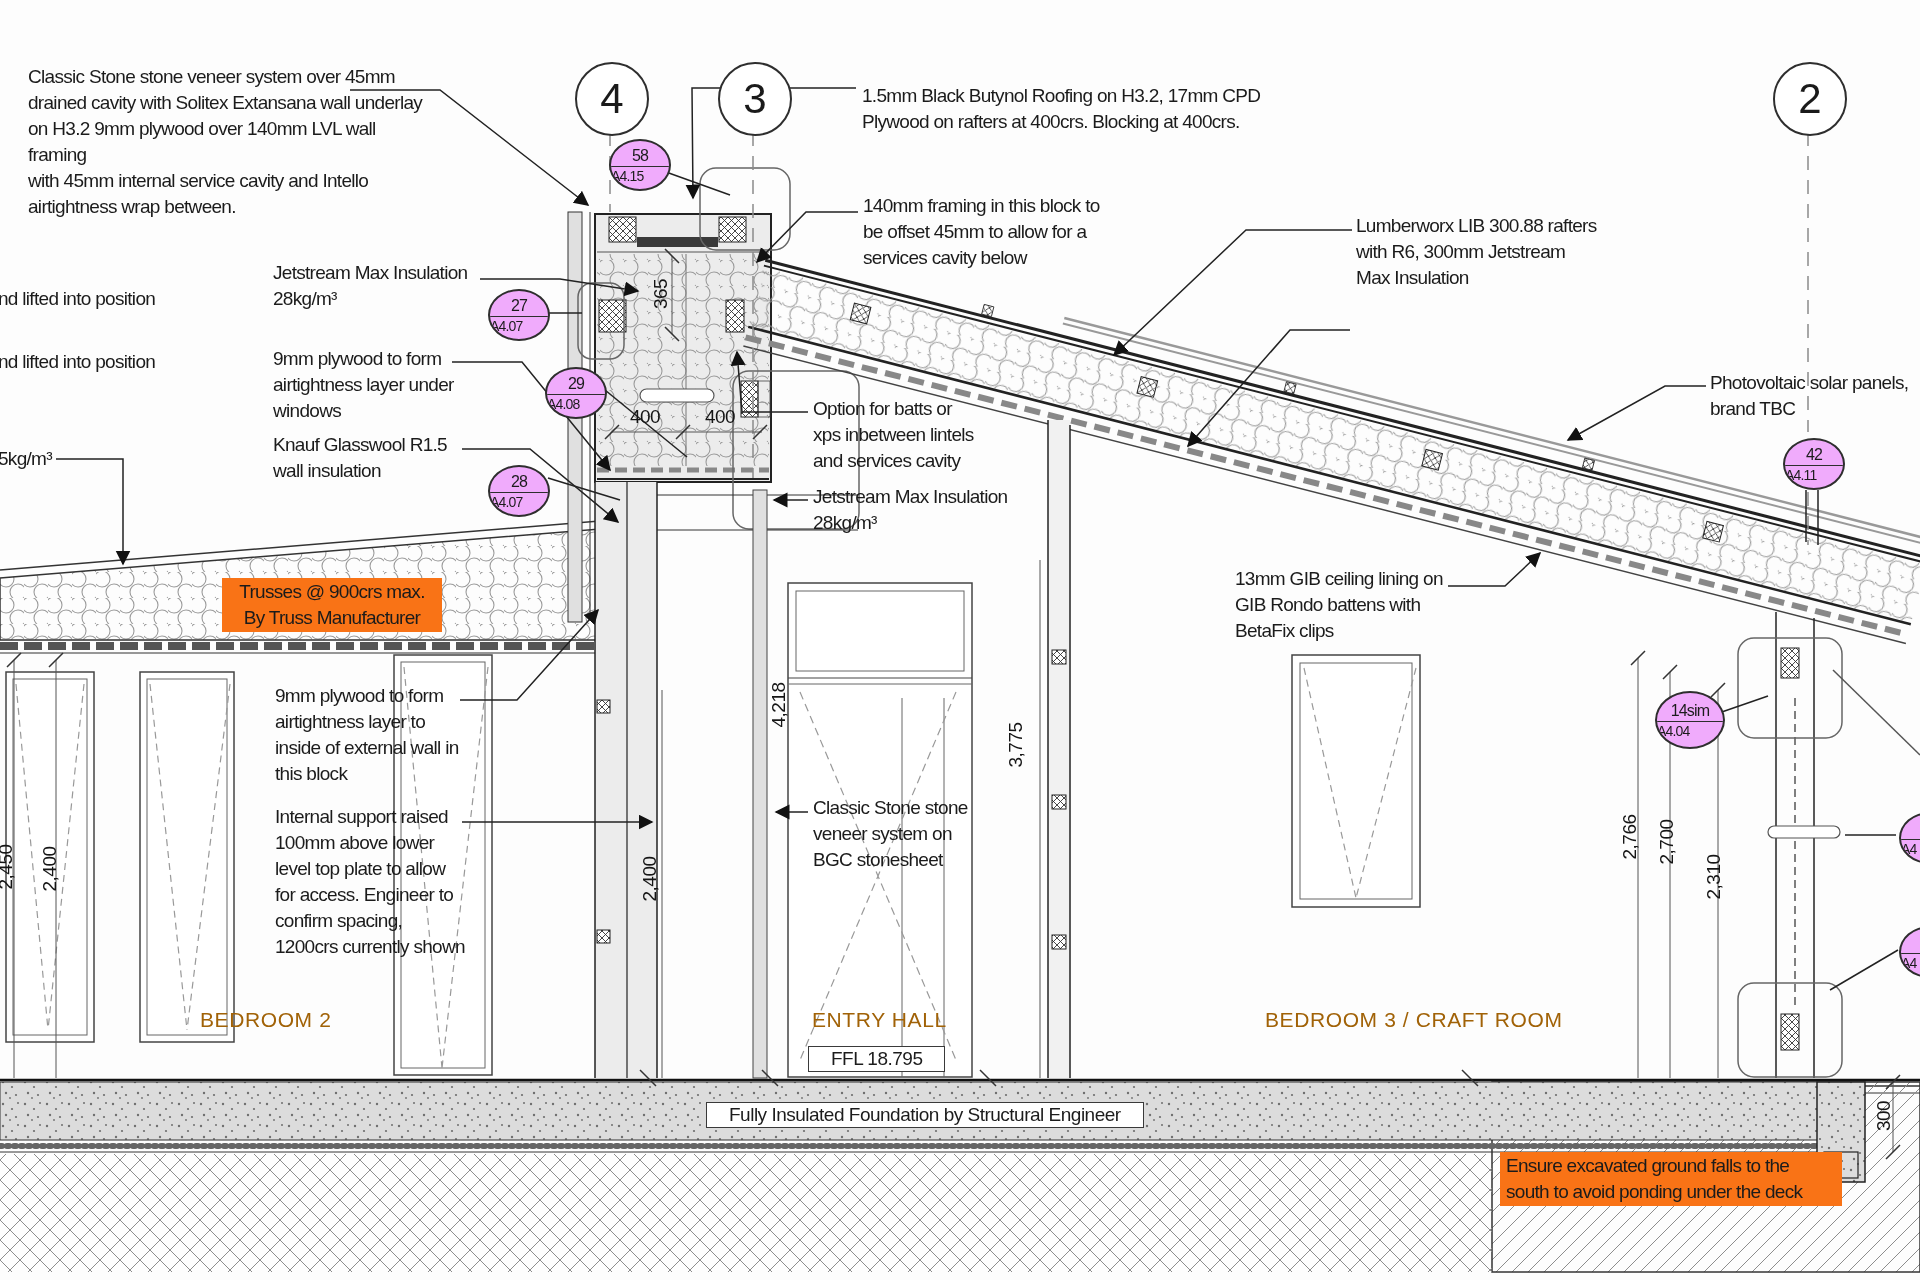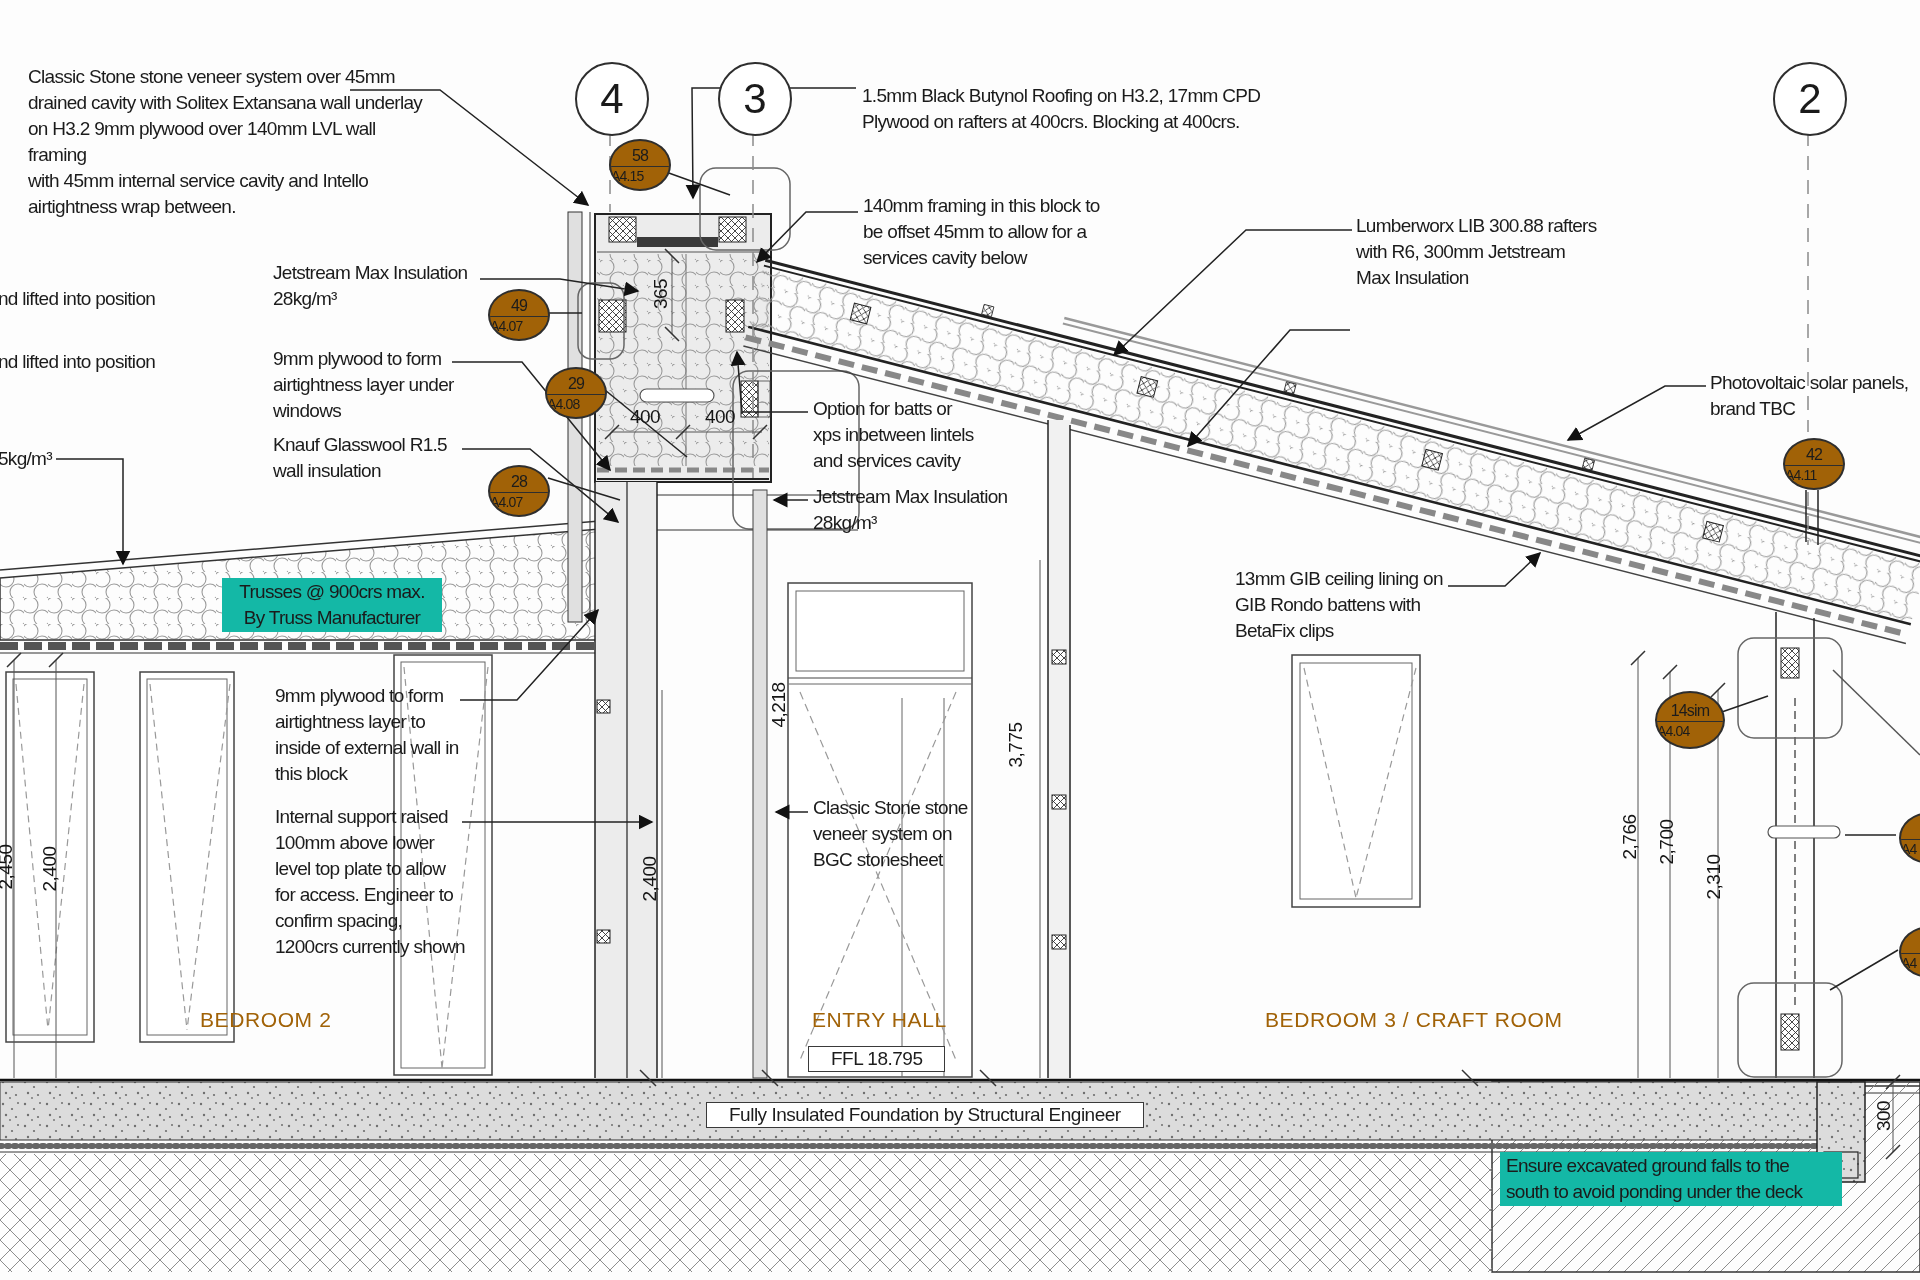--- a/index.html
+++ b/index.html
@@ -1,30 +1,30 @@
 <!DOCTYPE html>
 <html><head>
 <meta charset="utf-8">
 <style>
   html,body{margin:0;padding:0;background:#fff;}
   #stage{position:relative;width:1920px;height:1280px;background:#fdfdfd;overflow:hidden;
          font-family:"Liberation Sans", sans-serif;color:#1c1c1c;}
   #linework{position:absolute;left:0;top:0;}
   .ann{position:absolute;font-size:19px;line-height:26px;letter-spacing:-0.7px;white-space:pre-line;color:#1b1b1b;}
   .ann.center{text-align:center;}
-  .whitebg{background:#14b8a6;padding:1px 6px;}
+  .whitebg{background:#f97316;padding:1px 6px;}
   .boxed{border:1.6px solid #3a3a3a;background:#fff;padding:1px 22px;font-size:19px;letter-spacing:-0.5px;}
   .room{position:absolute;font-size:21px;letter-spacing:0.6px;color:#a16207;white-space:nowrap;}
   .dim{position:absolute;width:80px;font-size:19px;letter-spacing:-0.5px;color:#151515;text-align:center;white-space:nowrap;}
   .dim.v{transform:rotate(-90deg);}
   .seccircle{position:absolute;width:70px;height:70px;border:2.2px solid #2e2e2e;border-radius:50%;
              background:#fff;display:flex;align-items:center;justify-content:center;
              font-size:42px;color:#1a1a1a;}
   .callout{position:absolute;width:58px;height:48px;border:2px solid #2e2e2e;border-radius:50%;
-           background:#a16207;display:flex;flex-direction:column;align-items:center;justify-content:center;overflow:hidden;}
+           background:#f0abfc;display:flex;flex-direction:column;align-items:center;justify-content:center;overflow:hidden;}
   .callout.wide{width:66px;height:54px;}
   .callout .num{font-size:16px;line-height:21px;letter-spacing:-0.8px;border-bottom:1.6px solid #2e2e2e;width:100%;text-align:center;}
   .callout .sheet{font-size:14px;line-height:19px;letter-spacing:-0.8px;width:100%;}
 </style>
 </head>
 <body>
 
 <div id="stage">
 
   <svg id="linework" width="1920" height="1280" viewBox="0 0 1920 1280">
@@ -242,21 +242,21 @@
   </div>
   <div class="seccircle" style="left:1773px;top:62px;">
     <span>2</span>
   </div>
 
   <div class="callout" style="left:609px;top:139px;">
     <div class="num">58</div>
     <div class="sheet">A4.15</div>
   </div>
   <div class="callout" style="left:488px;top:289px;">
-    <div class="num">49</div>
+    <div class="num">27</div>
     <div class="sheet">A4.07</div>
   </div>
   <div class="callout" style="left:545px;top:367px;">
     <div class="num">29</div>
     <div class="sheet">A4.08</div>
   </div>
   <div class="callout" style="left:488px;top:465px;">
     <div class="num">28</div>
     <div class="sheet">A4.07</div>
   </div>

